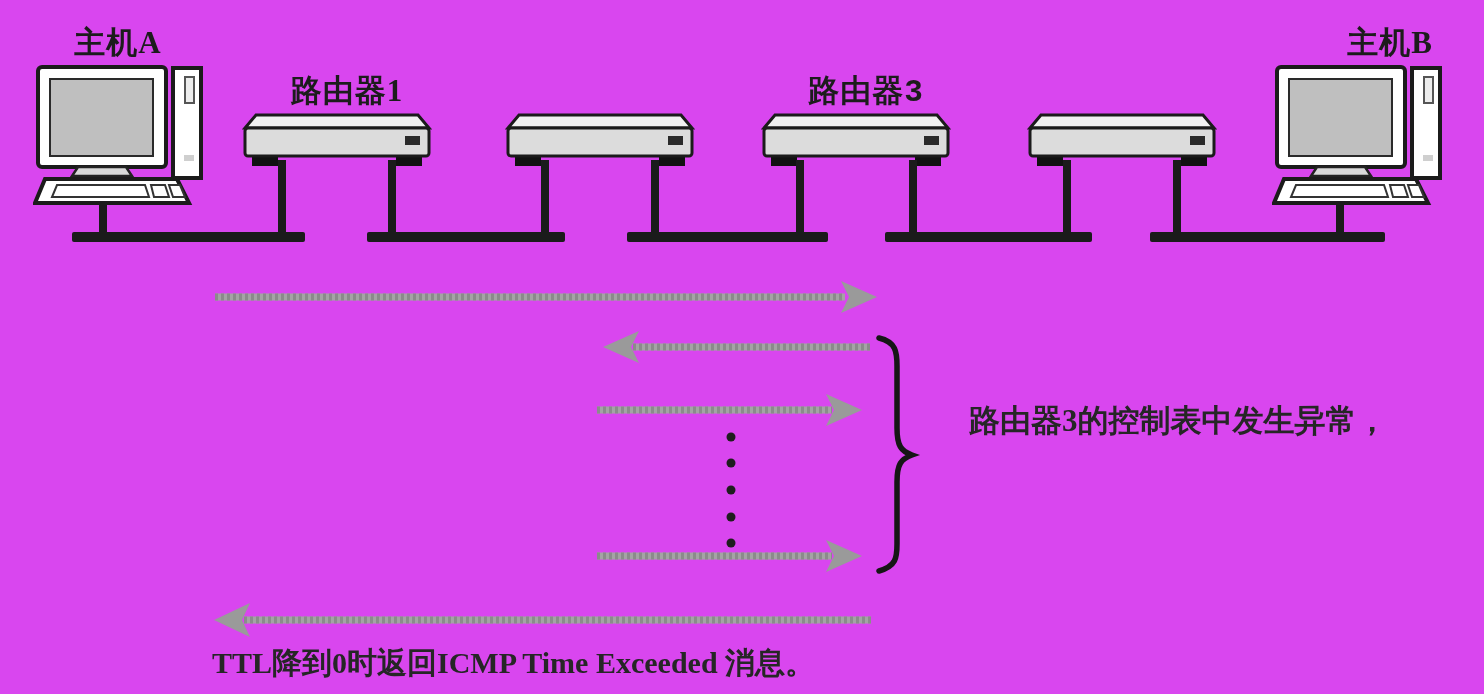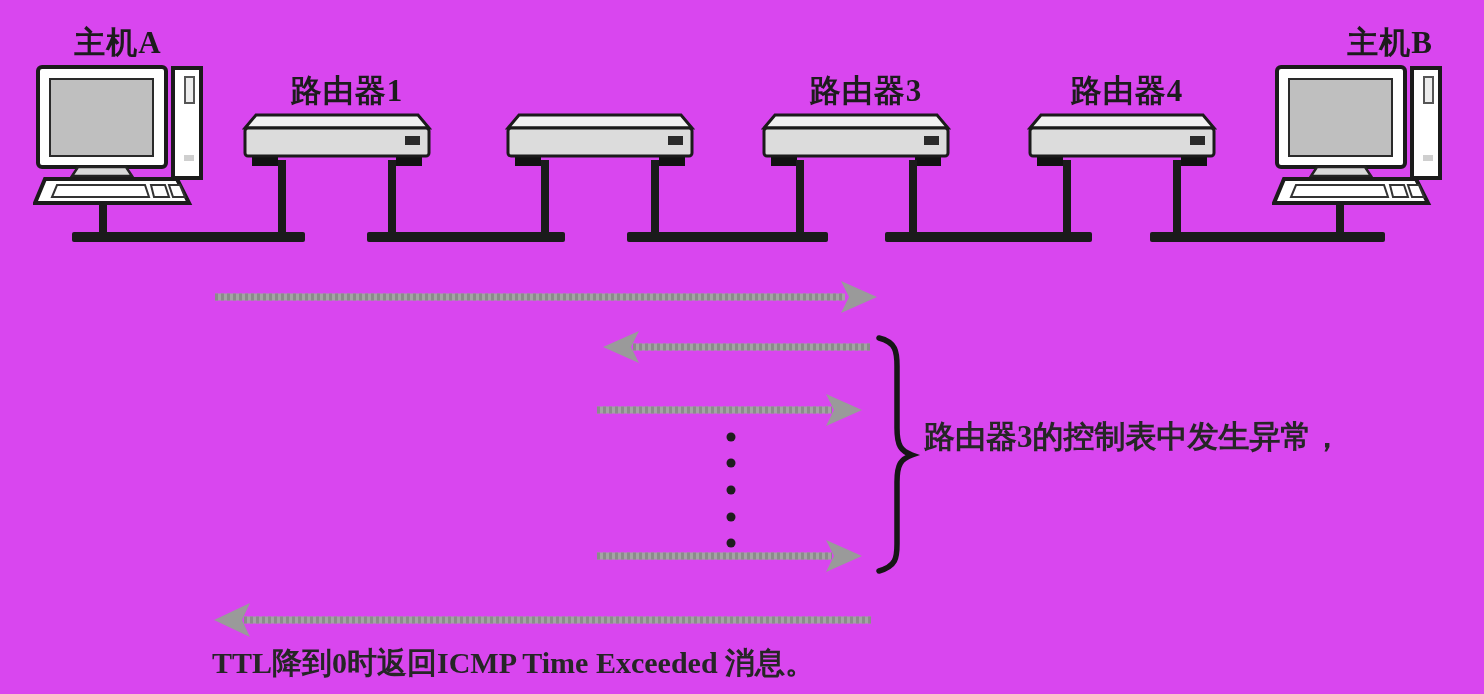--- a/index.html
+++ b/index.html
@@ -11,34 +11,33 @@
   .devlabel{
     position:absolute;transform:translateX(-50%);
     font-size:31px;font-weight:bold;white-space:nowrap;color:#1c1c1c;
     letter-spacing:1px;
   }
   .leg{position:absolute;width:8px;background:#1b1b1b;}
   .netseg{position:absolute;height:10px;background:#1b1b1b;top:232px;border-radius:2px;}
   .note{
     position:absolute;font-weight:bold;color:#262626;white-space:nowrap;
   }
-  #loop-note{left:924px;top:398px;font-size:31px;line-height:45px;margin-top:16px;}
+  #loop-note{left:969px;top:398px;font-size:31px;line-height:45px;}
   #ttl-note{left:212px;top:643px;font-size:30px;}
   svg{display:block;}
   #overlay{position:absolute;left:0;top:0;}
 </style>
 </head>
 <body>
 
 <div id="stage">
 
   <div class="devlabel" style="left:118px;top:22px;">主机A</div>
   <div class="devlabel" style="left:347px;top:70px;text-align:center;">路由器1</div>
-  <div class="devlabel" style="left:866px;top:70px;">路由器3</div>
-  <div class="devlabel" style="left:1127px;top:70px;">路由器4</div>
+  <div class="devlabel" style="left:866px;top:70px;font-family:Liberation Mono, monospace;">路由器3</div>
   <div class="devlabel" style="left:1390px;top:22px;">主机B</div>
 
   <svg class="abs" style="left:33px;top:55px;" width="170" height="150" viewBox="0 0 170 150">
     <rect x="140" y="13" width="28" height="110" fill="#ffffff" stroke="#1b1b1b" stroke-width="4"></rect>
     <rect x="152" y="22" width="9" height="26" fill="#ececec" stroke="#555" stroke-width="2"></rect>
     <rect x="151" y="100" width="10" height="6" fill="#cfcfcf"></rect>
     <rect x="5" y="12" width="128" height="100" rx="4" fill="#ffffff" stroke="#1b1b1b" stroke-width="4"></rect>
     <rect x="17" y="24" width="103" height="77" fill="#bfbfbf" stroke="#2a2a2a" stroke-width="2"></rect>
     <path d="M45 112 L93 112 L99 121 L39 121 Z" fill="#d9d9d9" stroke="#222" stroke-width="2.5"></path>
     <path d="M12 124 L144 124 L156 148 L2 148 Z" fill="#ffffff" stroke="#1b1b1b" stroke-width="4"></path>

